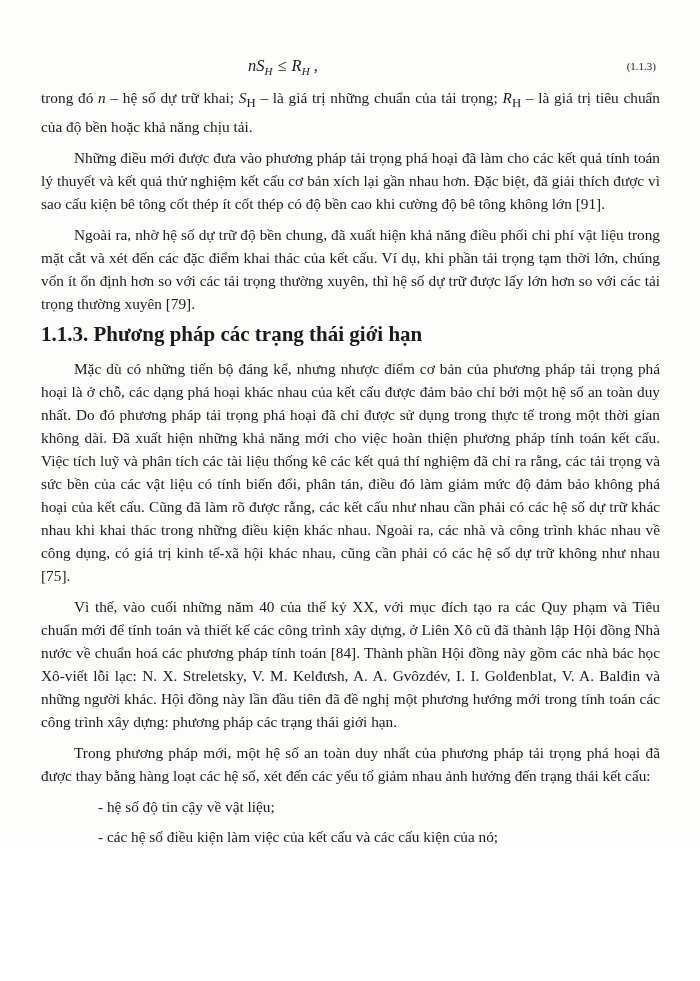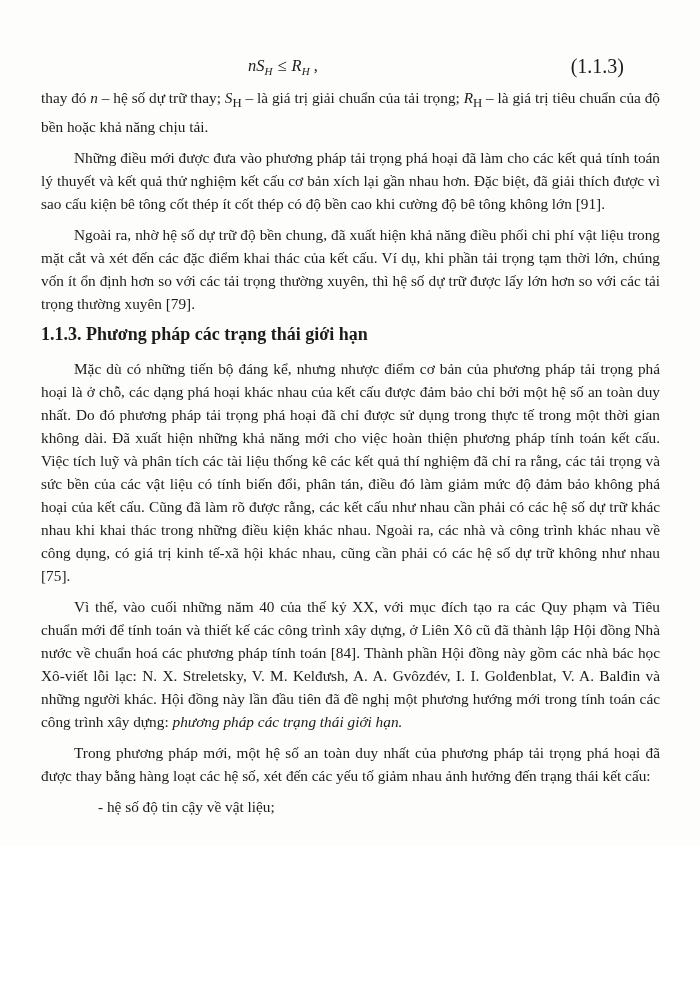--- a/index.html
+++ b/index.html
@@ -33,38 +33,38 @@
     left: 242px;
     transform: translateX(-50%);
     font-size: 16.5px;
     white-space: nowrap;
   }
   .eq i { font-style: italic; }
   .eq sub { font-size: 11px; font-style: italic; }
   .eq .op { padding: 0 5px; }
   .eq-num {
     position: absolute;
-    right: 36px;
+    right: 4px;
     top: 1px;
-    font-size: 20px;
+    font-size: 11px;
   }
   .content p { margin: 0 0 8px 0; text-indent: 33px; }
   .content p.no-indent { text-indent: 0; }
   .content h3 {
-    font-size: 18px;
+    font-size: 21px;
     font-weight: bold;
     margin: 4px 0 11px 0;
     text-align: left;
   }
   .content p.bullet {
     text-indent: 57px;
     text-align: left;
     margin: 0 0 7px 0;
   }
-  .italic { font-style: italic; }
+  .italic { }
   .page-number {
     position: absolute;
     top: 916px;
     left: 0;
     width: 688px;
     text-align: center;
     font-size: 15.3px;
     color: #0f766e;
     z-index: 3;
   }
@@ -111,35 +111,36 @@
 
 <div class="page">
 
   <div class="content">
 
     <div class="eq-row">
       <span class="eq"><i>n</i><i>S</i><sub>H</sub><span class="op">≤</span><i>R</i><sub>H</sub><span> ,</span></span>
       <span class="eq-num">(1.1.3)</span>
     </div>
 
-    <p class="no-indent"><span>thay đó </span><i>n</i><span> – hệ số dự trữ thay; </span><i>S</i><sub>H</sub><span> – là giá trị giải chuẩn của tải trọng; </span><i>R</i><sub>H</sub><span> – là giá trị tiêu chuẩn của độ bền hoặc khả năng chịu tải.</span></p>
+    <p class="no-indent"><span>trong đó </span><i>n</i><span> – hệ số dự trữ khai; </span><i>S</i><sub>H</sub><span> – là giá trị những chuẩn của tải trọng; </span><i>R</i><sub>H</sub><span> – là giá trị tiêu chuẩn của độ bền hoặc khả năng chịu tải.</span></p>
 
     <p>Những điều mới được đưa vào phương pháp tải trọng phá hoại đã làm cho các kết quả tính toán lý thuyết và kết quả thử nghiệm kết cấu cơ bản xích lại gần nhau hơn. Đặc biệt, đã giải thích được vì sao cấu kiện bê tông cốt thép ít cốt thép có độ bền cao khi cường độ bê tông không lớn [91].</p>
 
     <p>Ngoài ra, nhờ hệ số dự trữ độ bền chung, đã xuất hiện khả năng điều phối chi phí vật liệu trong mặt cắt và xét đến các đặc điểm khai thác của kết cấu. Ví dụ, khi phần tải trọng tạm thời lớn, chúng vốn ít ổn định hơn so với các tải trọng thường xuyên, thì hệ số dự trữ được lấy lớn hơn so với các tải trọng thường xuyên [79].</p>
 
     <h3>1.1.3. Phương pháp các trạng thái giới hạn</h3>
 
     <p>Mặc dù có những tiến bộ đáng kể, nhưng nhược điểm cơ bản của phương pháp tải trọng phá hoại là ở chỗ, các dạng phá hoại khác nhau của kết cấu được đảm bảo chỉ bởi một hệ số an toàn duy nhất. Do đó phương pháp tải trọng phá hoại đã chỉ được sử dụng trong thực tế trong một thời gian không dài. Đã xuất hiện những khả năng mới cho việc hoàn thiện phương pháp tính toán kết cấu. Việc tích luỹ và phân tích các tài liệu thống kê các kết quả thí nghiệm đã chỉ ra rằng, các tải trọng và sức bền của các vật liệu có tính biến đổi, phân tán, điều đó làm giảm mức độ đảm bảo không phá hoại của kết cấu. Cũng đã làm rõ được rằng, các kết cấu như nhau cần phải có các hệ số dự trữ khác nhau khi khai thác trong những điều kiện khác nhau. Ngoài ra, các nhà và công trình khác nhau về công dụng, có giá trị kinh tế-xã hội khác nhau, cũng cần phải có các hệ số dự trữ không như nhau [75].</p>
 
     <p><span>Vì thế, vào cuối những năm 40 của thế kỷ XX, với mục đích tạo ra các Quy phạm và Tiêu chuẩn mới để tính toán và thiết kế các công trình xây dựng, ở Liên Xô cũ đã thành lập Hội đồng Nhà nước về chuẩn hoá các phương pháp tính toán [84]. Thành phần Hội đồng này gồm các nhà bác học Xô-viết lỗi lạc: N. X. Streletsky, V. M. Kelđưsh, A. A. Gvôzđév, I. I. Golđenblat, V. A. Balđin và những người khác. Hội đồng này lần đầu tiên đã đề nghị một phương hướng mới trong tính toán các công trình xây dựng: </span><span class="italic">phương pháp các trạng thái giới hạn.</span></p>
 
     <p>Trong phương pháp mới, một hệ số an toàn duy nhất của phương pháp tải trọng phá hoại đã được thay bằng hàng loạt các hệ số, xét đến các yếu tố giảm nhau ảnh hưởng đến trạng thái kết cấu:</p>
 
     <p class="bullet">- hệ số độ tin cậy về vật liệu;</p>
+    <p class="bullet">- các hệ số điều kiện làm việc của kết cấu và các cấu kiện của nó;</p>
 
   </div>
 
   <div class="page-number">- 13 -</div>
 
   <div class="watermark-layer">
     <div class="wm-brand">davibooks</div>
     <div class="wm-slogan">Khát vọng tri thức</div>
   </div>
 

